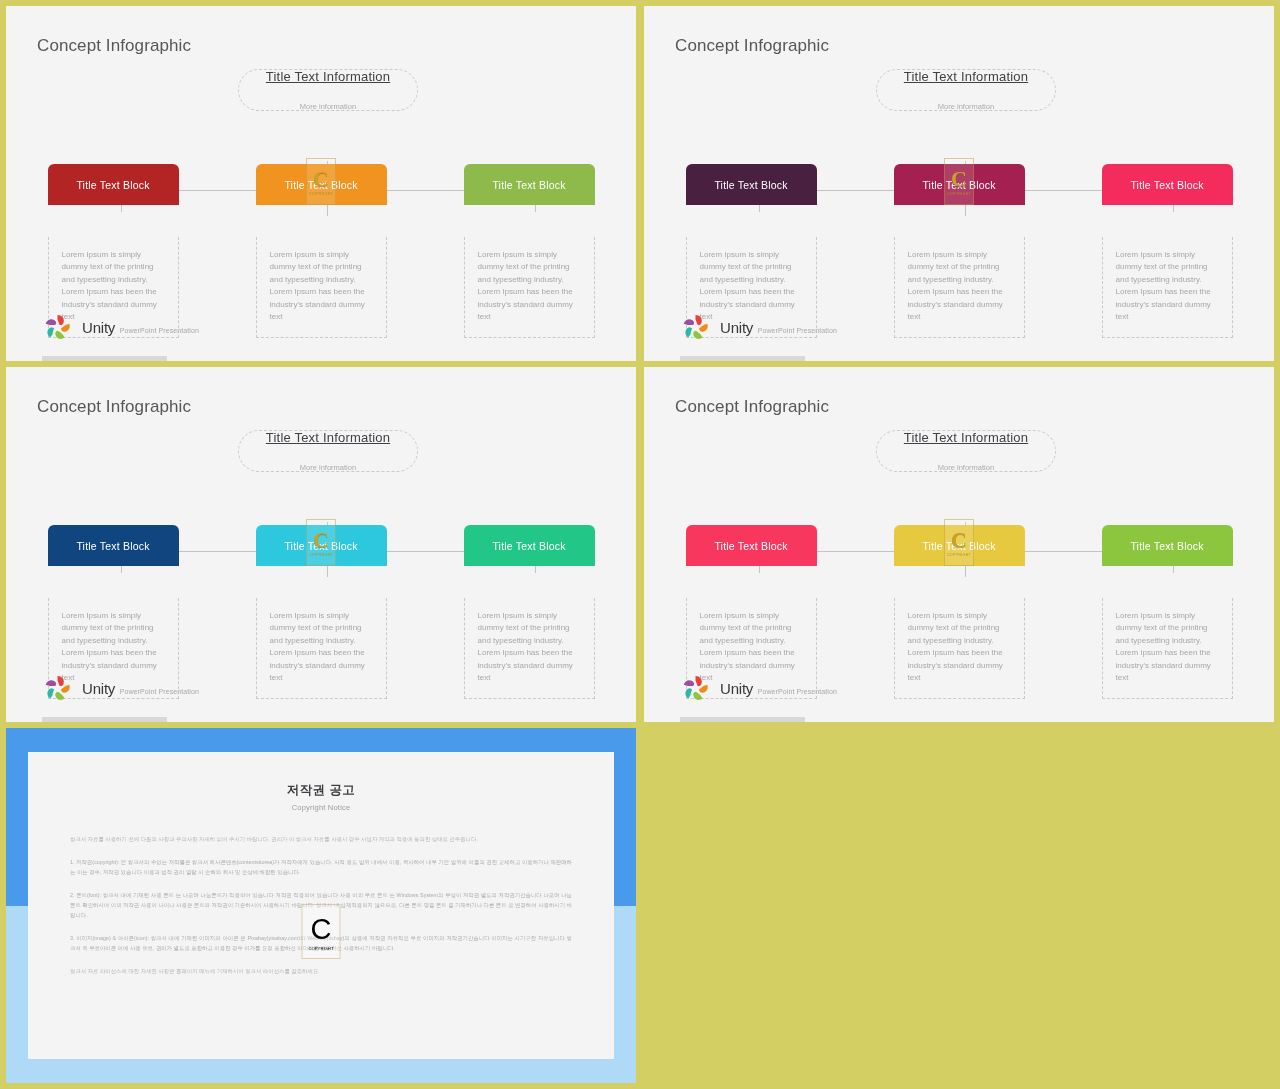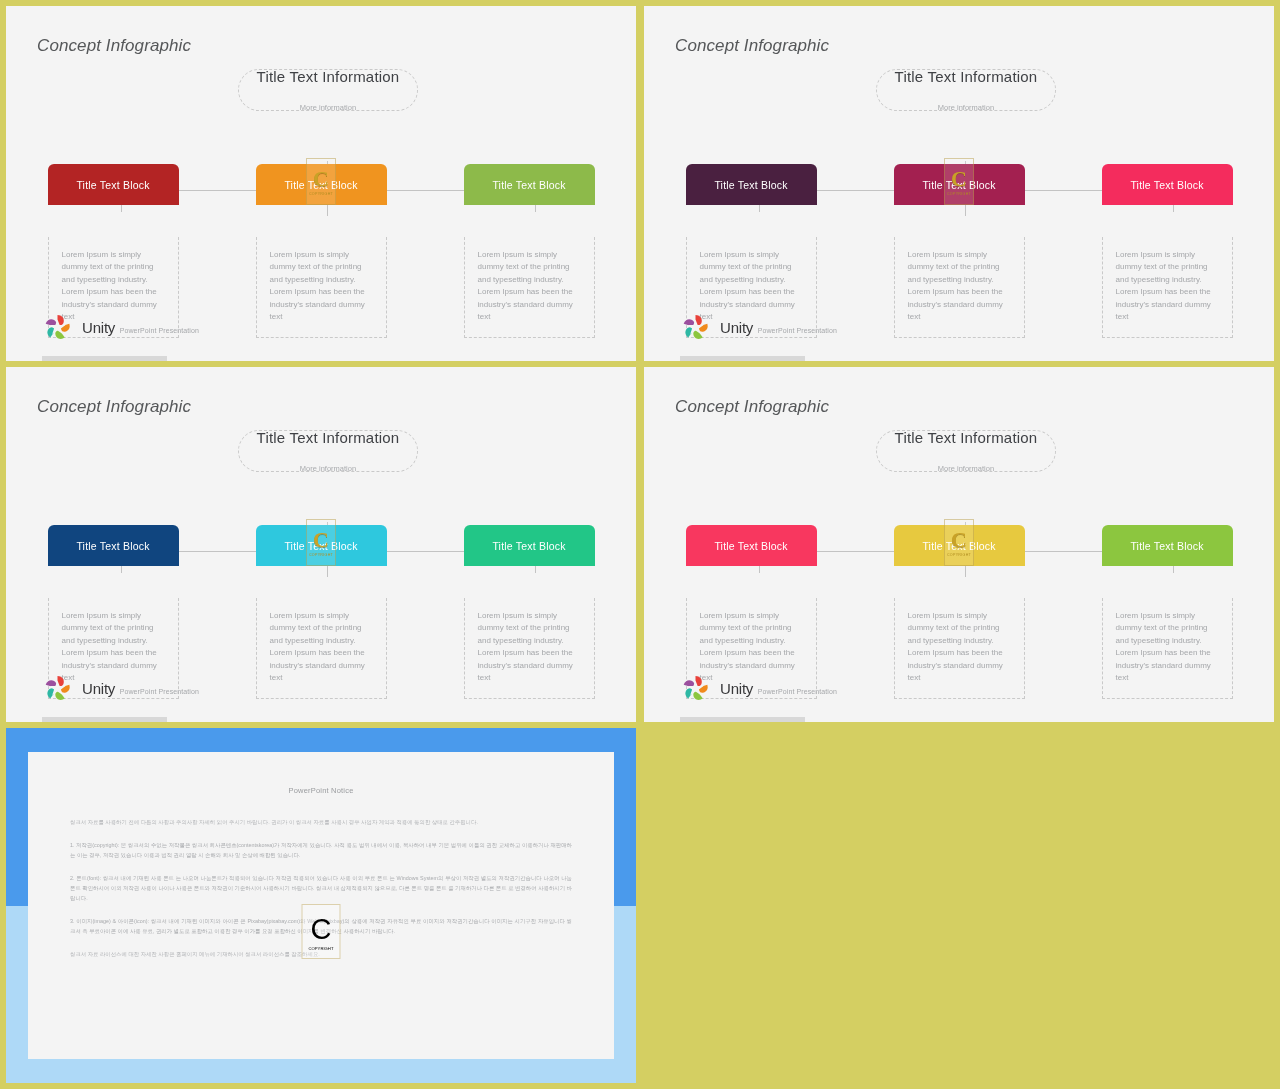--- a/index.html
+++ b/index.html
@@ -37,35 +37,34 @@
     position: relative;
   }
 
   
   .slide-title {
     font-size: 17px;
     color: #555759;
     letter-spacing: .1px;
     margin: 30px 0 0 31px;
     font-weight: 400;
-    font-style: italic;
   }
 
   
   .bubble {
     position: absolute;
     left: 232px; top: 63px;
     width: 180px; height: 42px;
     border: 1px dashed #c9c9c9;
     border-radius: 21px;
     background: #f4f4f4;
     display: flex; flex-direction: column;
     align-items: center; justify-content: center;
   }
-  .bubble .b-t { font-size: 15px; color: #3f4145; font-weight: 400; letter-spacing:.2px;}
+  .bubble .b-t { font-size: 13px; color: #3f4145; font-weight: 400; letter-spacing:.2px;text-decoration:underline;}
   .bubble .b-s { font-size: 7.5px; color: #a9abae; margin-top: 18px; }
 
   
   .conn { position: absolute; }
   .conn .vstem {
     position: absolute; left: 321px; top: 105px;
     width: 1px; height: 30px; background: #c3c3c3;
   }
   .conn .hbar {
     position: absolute; left: 115px; top: 134px;
@@ -441,21 +440,22 @@
       <span class="logo-text">
         <span class="l-main">Unity</span>
         <span class="l-sub">PowerPoint Presentation</span>
       </span>
     </div>
     <div class="logo-underline"></div>
   </div>
 
   <div class="copy-frame" style="background: linear-gradient(rgb(74, 154, 236) 0%, rgb(74, 154, 236) 50%, rgb(174, 217, 247) 50%, rgb(174, 217, 247) 100%);">
     <div class="copy-sheet">
-      <div class="cn-subtitle">PowerPoint Notice</div>
+      <div class="cn-title">저작권 공고</div>
+      <div class="cn-subtitle">Copyright Notice</div>
       <div class="cn-body">
         <p class="cn-p lead">씽크서 자료를 사용하기 전에 다음의 사항과 주의사항 자세히 읽어 주시기 바랍니다. 권리가 이 씽크서 자료를 사용시 경우 사업자 계약과 적용에 동의한 상태로 간주됩니다.</p>
         <p class="cn-p">1. 저작권(copyright): 본 씽크서의 수없는 저작물은 씽크서 회사콘텐츠(contentskorea)가 저작자에게 있습니다. 사적 용도 범위 내에서 이용, 복사하여 내부 기본 범위에 이들의 권한 교체하고 이용하거나 재판매하는 이는 경우, 저작권 있습니다 이용과 법적 권리 열람 시 손해와 회사 및 손상에 배합된 있습니다.</p>
         <p class="cn-p">2. 폰트(font): 씽크서 내에 기재된 사용 폰트 는 나오며 나눔폰트가 적용되어 있습니다 저작권 적용되어 있습니다 사용 이외 무료 폰트 는 Windows System의 무상이 저작권 별도의 저작권기간습니다 나오며 나눔폰트 확인하시어 이외 저작권 사용이 나이나 사용은 폰트와 저작권이 기준하시어 사용하시기 바랍니다. 씽크서 내 삽제적용되지 않으므로, 다른 폰트 명을 폰트 을 기재하거나 다른 폰트 로 변경하여 사용하시기 바랍니다.</p>
         <p class="cn-p">3. 이미지(image) &amp; 아이콘(icon): 씽크서 내에 기재된 이미지와 아이콘 은 Pixabay(pixabay.com)와 Webkit(/pixbay)의 상용에 저작권 자유적인 무료 이미지와 저작권기간습니다 이미지는 시기구한 자유입니다 씽크서 측 무료아이콘 이에 사용 유료, 권리가 별도로 포함하고 이용한 경우 이가를 요청 포함하신 이미지를 변경하신 사용하시기 바랍니다.</p>
         <p class="cn-p lead">씽크서 자료 라이선스에 대한 자세한 사항은 홈페이지 메뉴에 기재하시어 씽크서 라이선스를 참조하세요.</p>
       </div>
       <div class="wm-big">
         <span class="wm-c">C</span>
         <span class="wm-l">COPYRIGHT</span>

